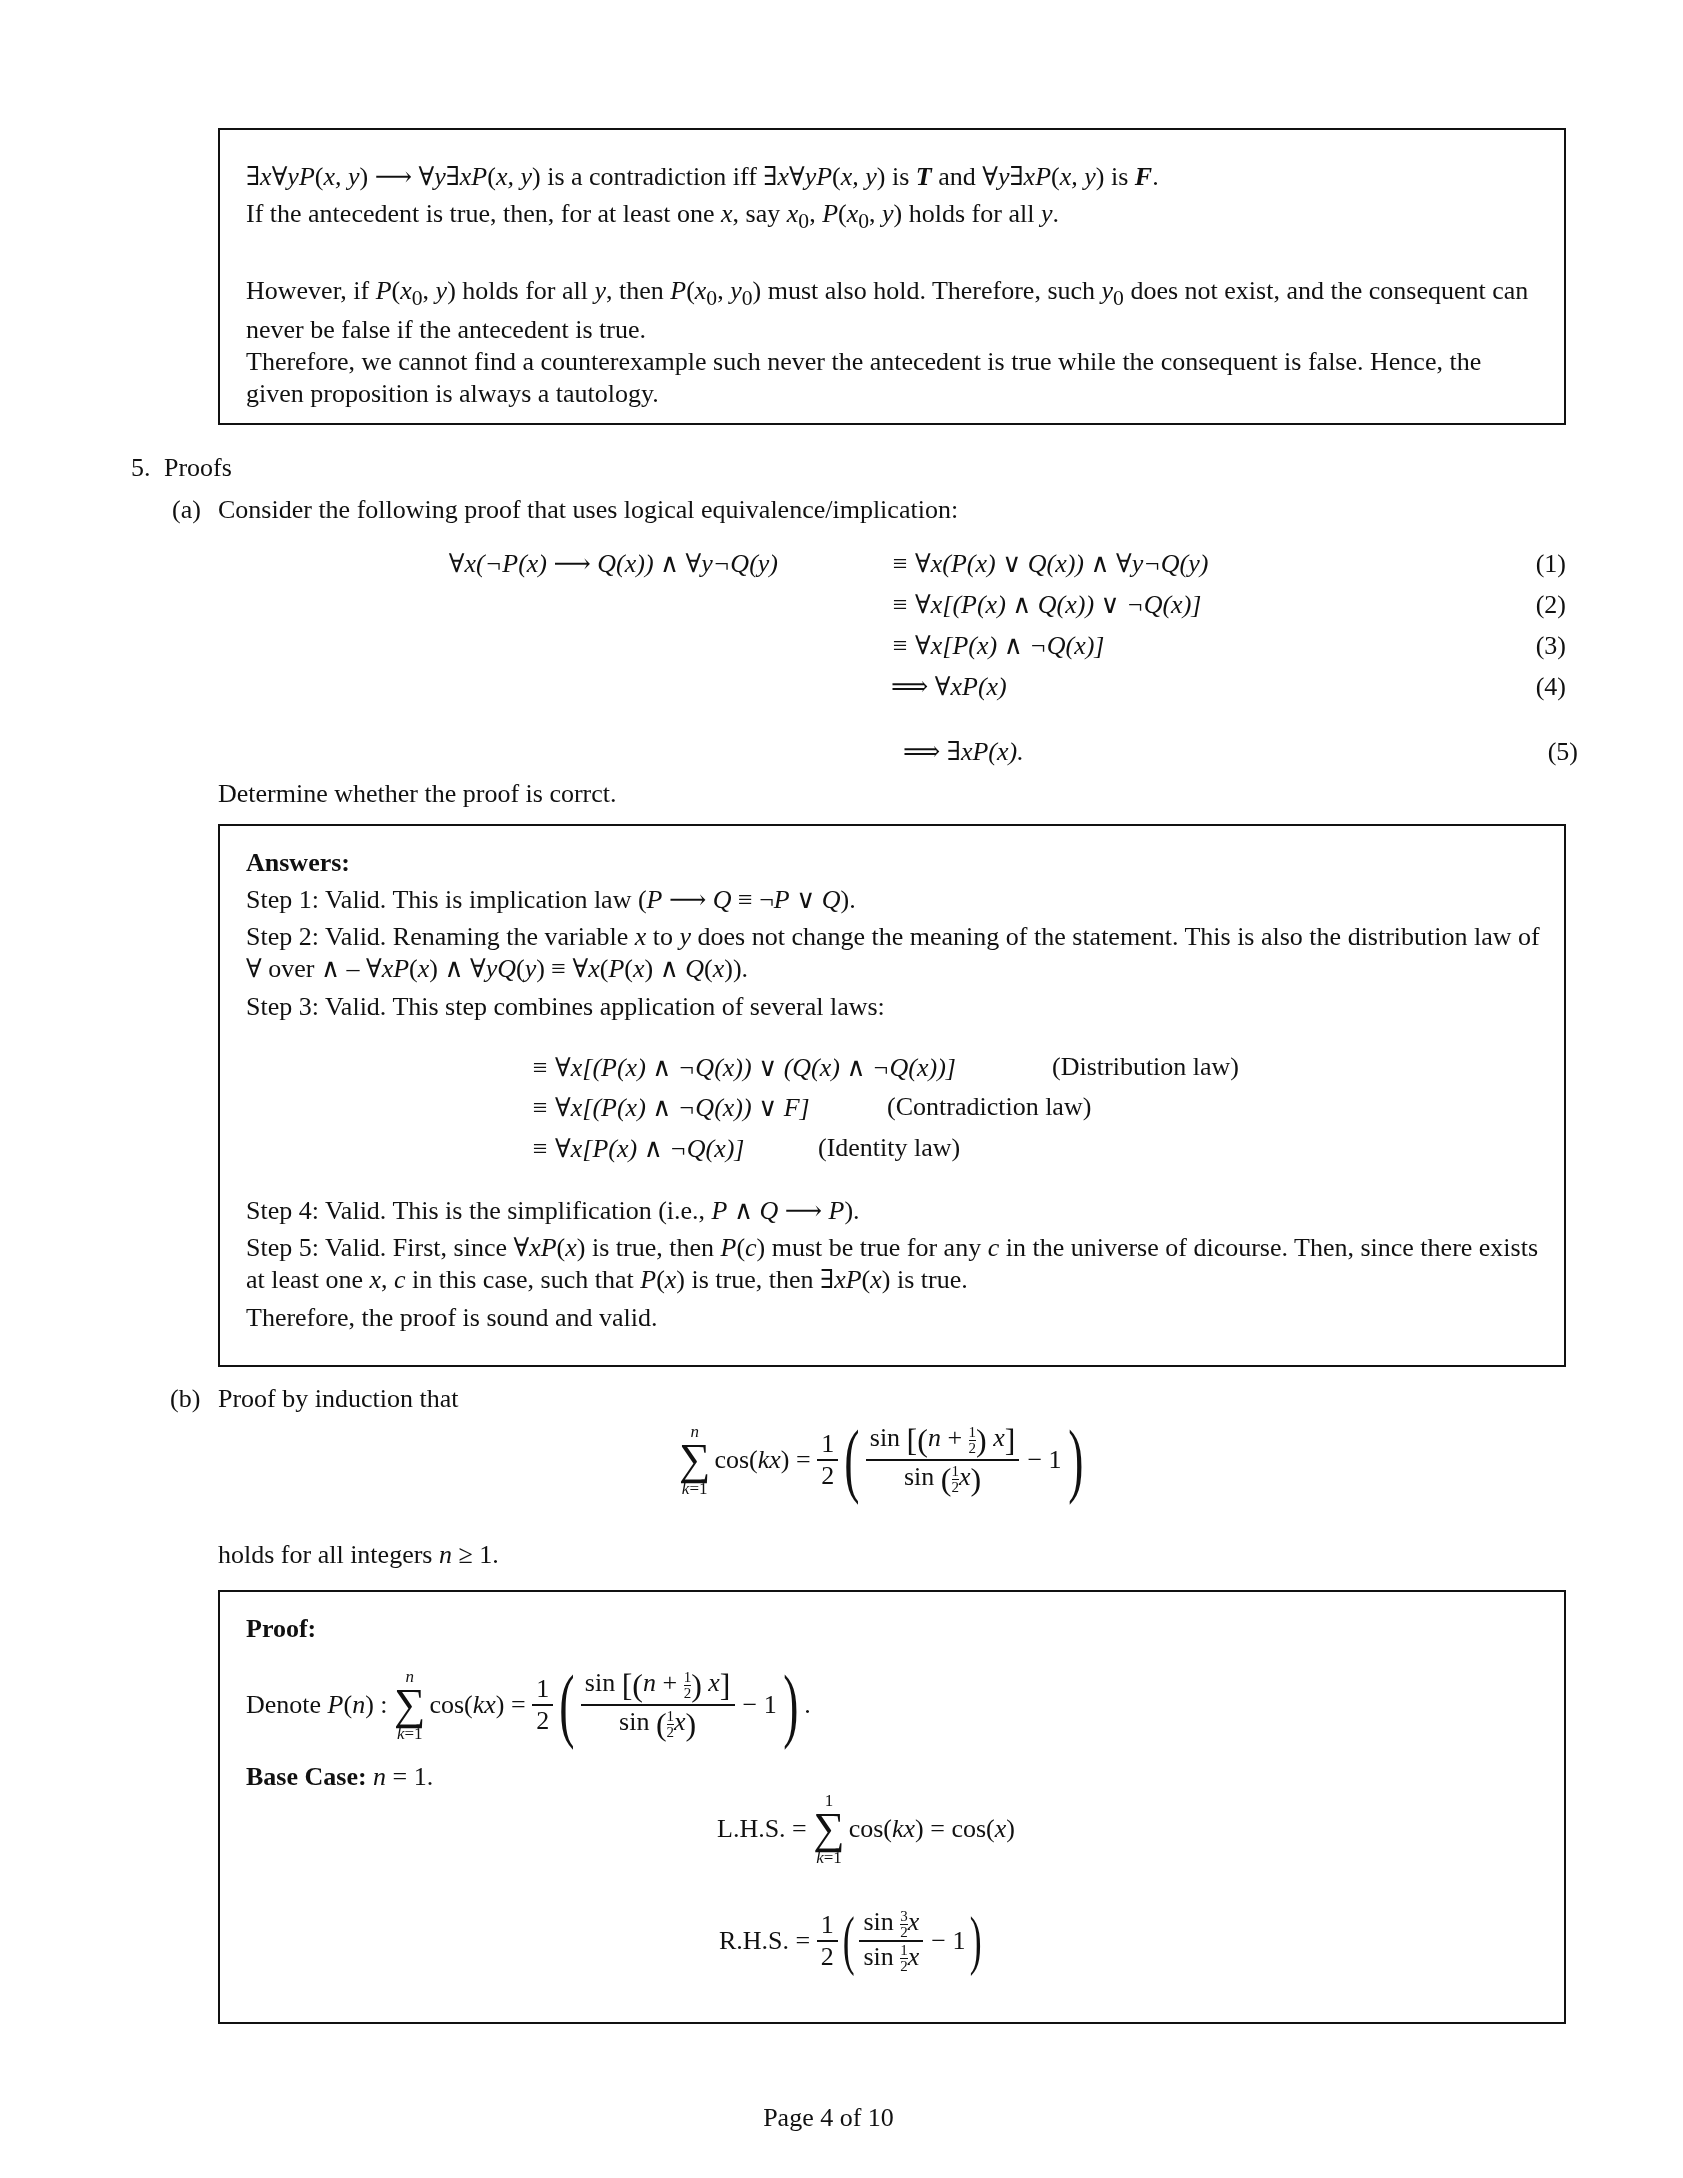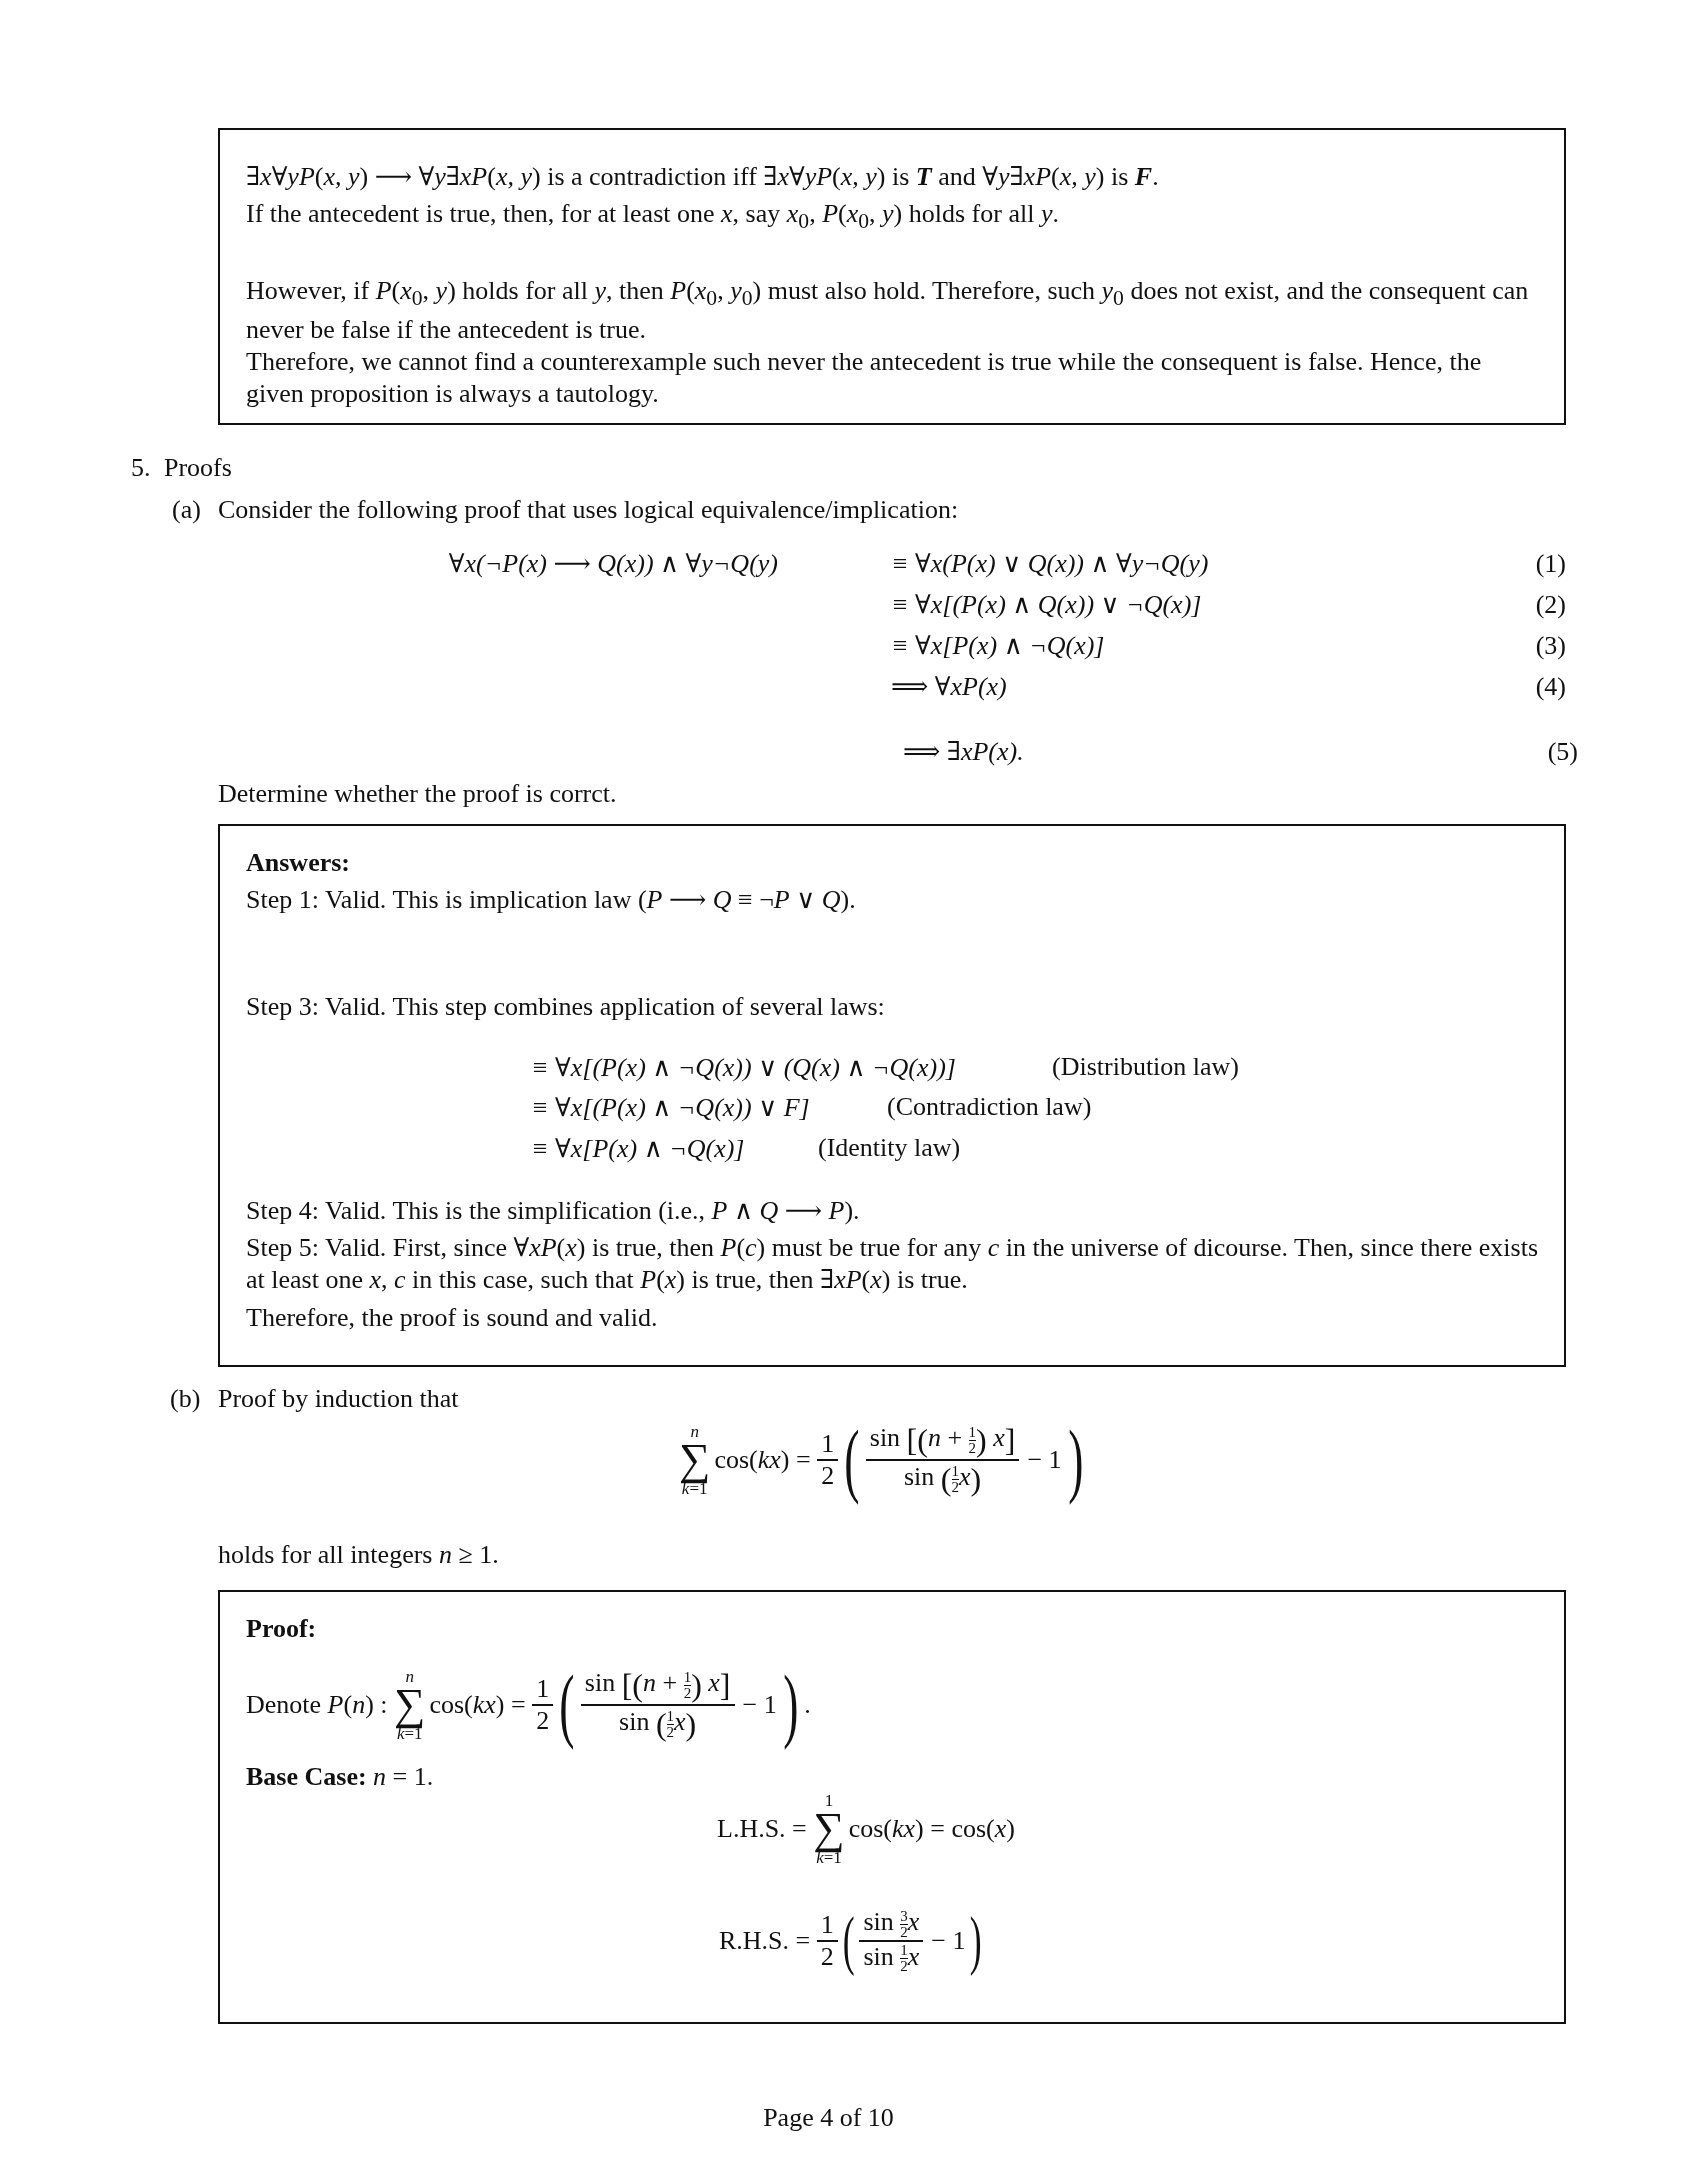--- a/index.html
+++ b/index.html
@@ -62,20 +62,21 @@
     <span class="abs m" style="left:891px;">⟹ ∃xP(x).</span>
     <span class="eqnum">(5)</span>
   </div>
 </div>
 
 <div class="abs" style="left:218px; top:779px;">Determine whether the proof is corrct.</div>
 
 <div class="box" style="top:824px; height:539px;">
   <div class="line" style="top:22px; font-weight:bold;">Answers:</div>
   <div class="line" style="top:59px;">Step 1: Valid. This is implication law (<i>P</i> ⟶ <i>Q</i> ≡ ¬<i>P</i> ∨ <i>Q</i>).</div>
+  <div class="line wrap" style="top:95px;">Step 2: Valid. Renaming the variable <i>x</i> to <i>y</i> does not change the meaning of the statement. This is also the distribution law of ∀ over ∧ – ∀<i>xP</i>(<i>x</i>) ∧ ∀<i>yQ</i>(<i>y</i>) ≡ ∀<i>x</i>(<i>P</i>(<i>x</i>) ∧ <i>Q</i>(<i>x</i>)).</div>
   <div class="line" style="top:166px;">Step 3: Valid. This step combines application of several laws:</div>
 
   <div class="abs m" style="left:311px; top:226px;text-align:right;">≡ ∀x[(P(x) ∧ ¬Q(x)) ∨ (Q(x) ∧ ¬Q(x))]</div>
   <div class="abs" style="left:832px; top:226px;">(Distribution law)</div>
   <div class="abs m" style="left:311px; top:266px;">≡ ∀x[(P(x) ∧ ¬Q(x)) ∨ F]</div>
   <div class="abs" style="left:667px; top:266px;">(Contradiction law)</div>
   <div class="abs m" style="left:311px; top:307px;">≡ ∀x[P(x) ∧ ¬Q(x)]</div>
   <div class="abs" style="left:598px; top:307px;">(Identity law)</div>
 
   <div class="line" style="top:370px;">Step 4: Valid. This is the simplification (i.e., <i>P</i> ∧ <i>Q</i> ⟶ <i>P</i>).</div>

